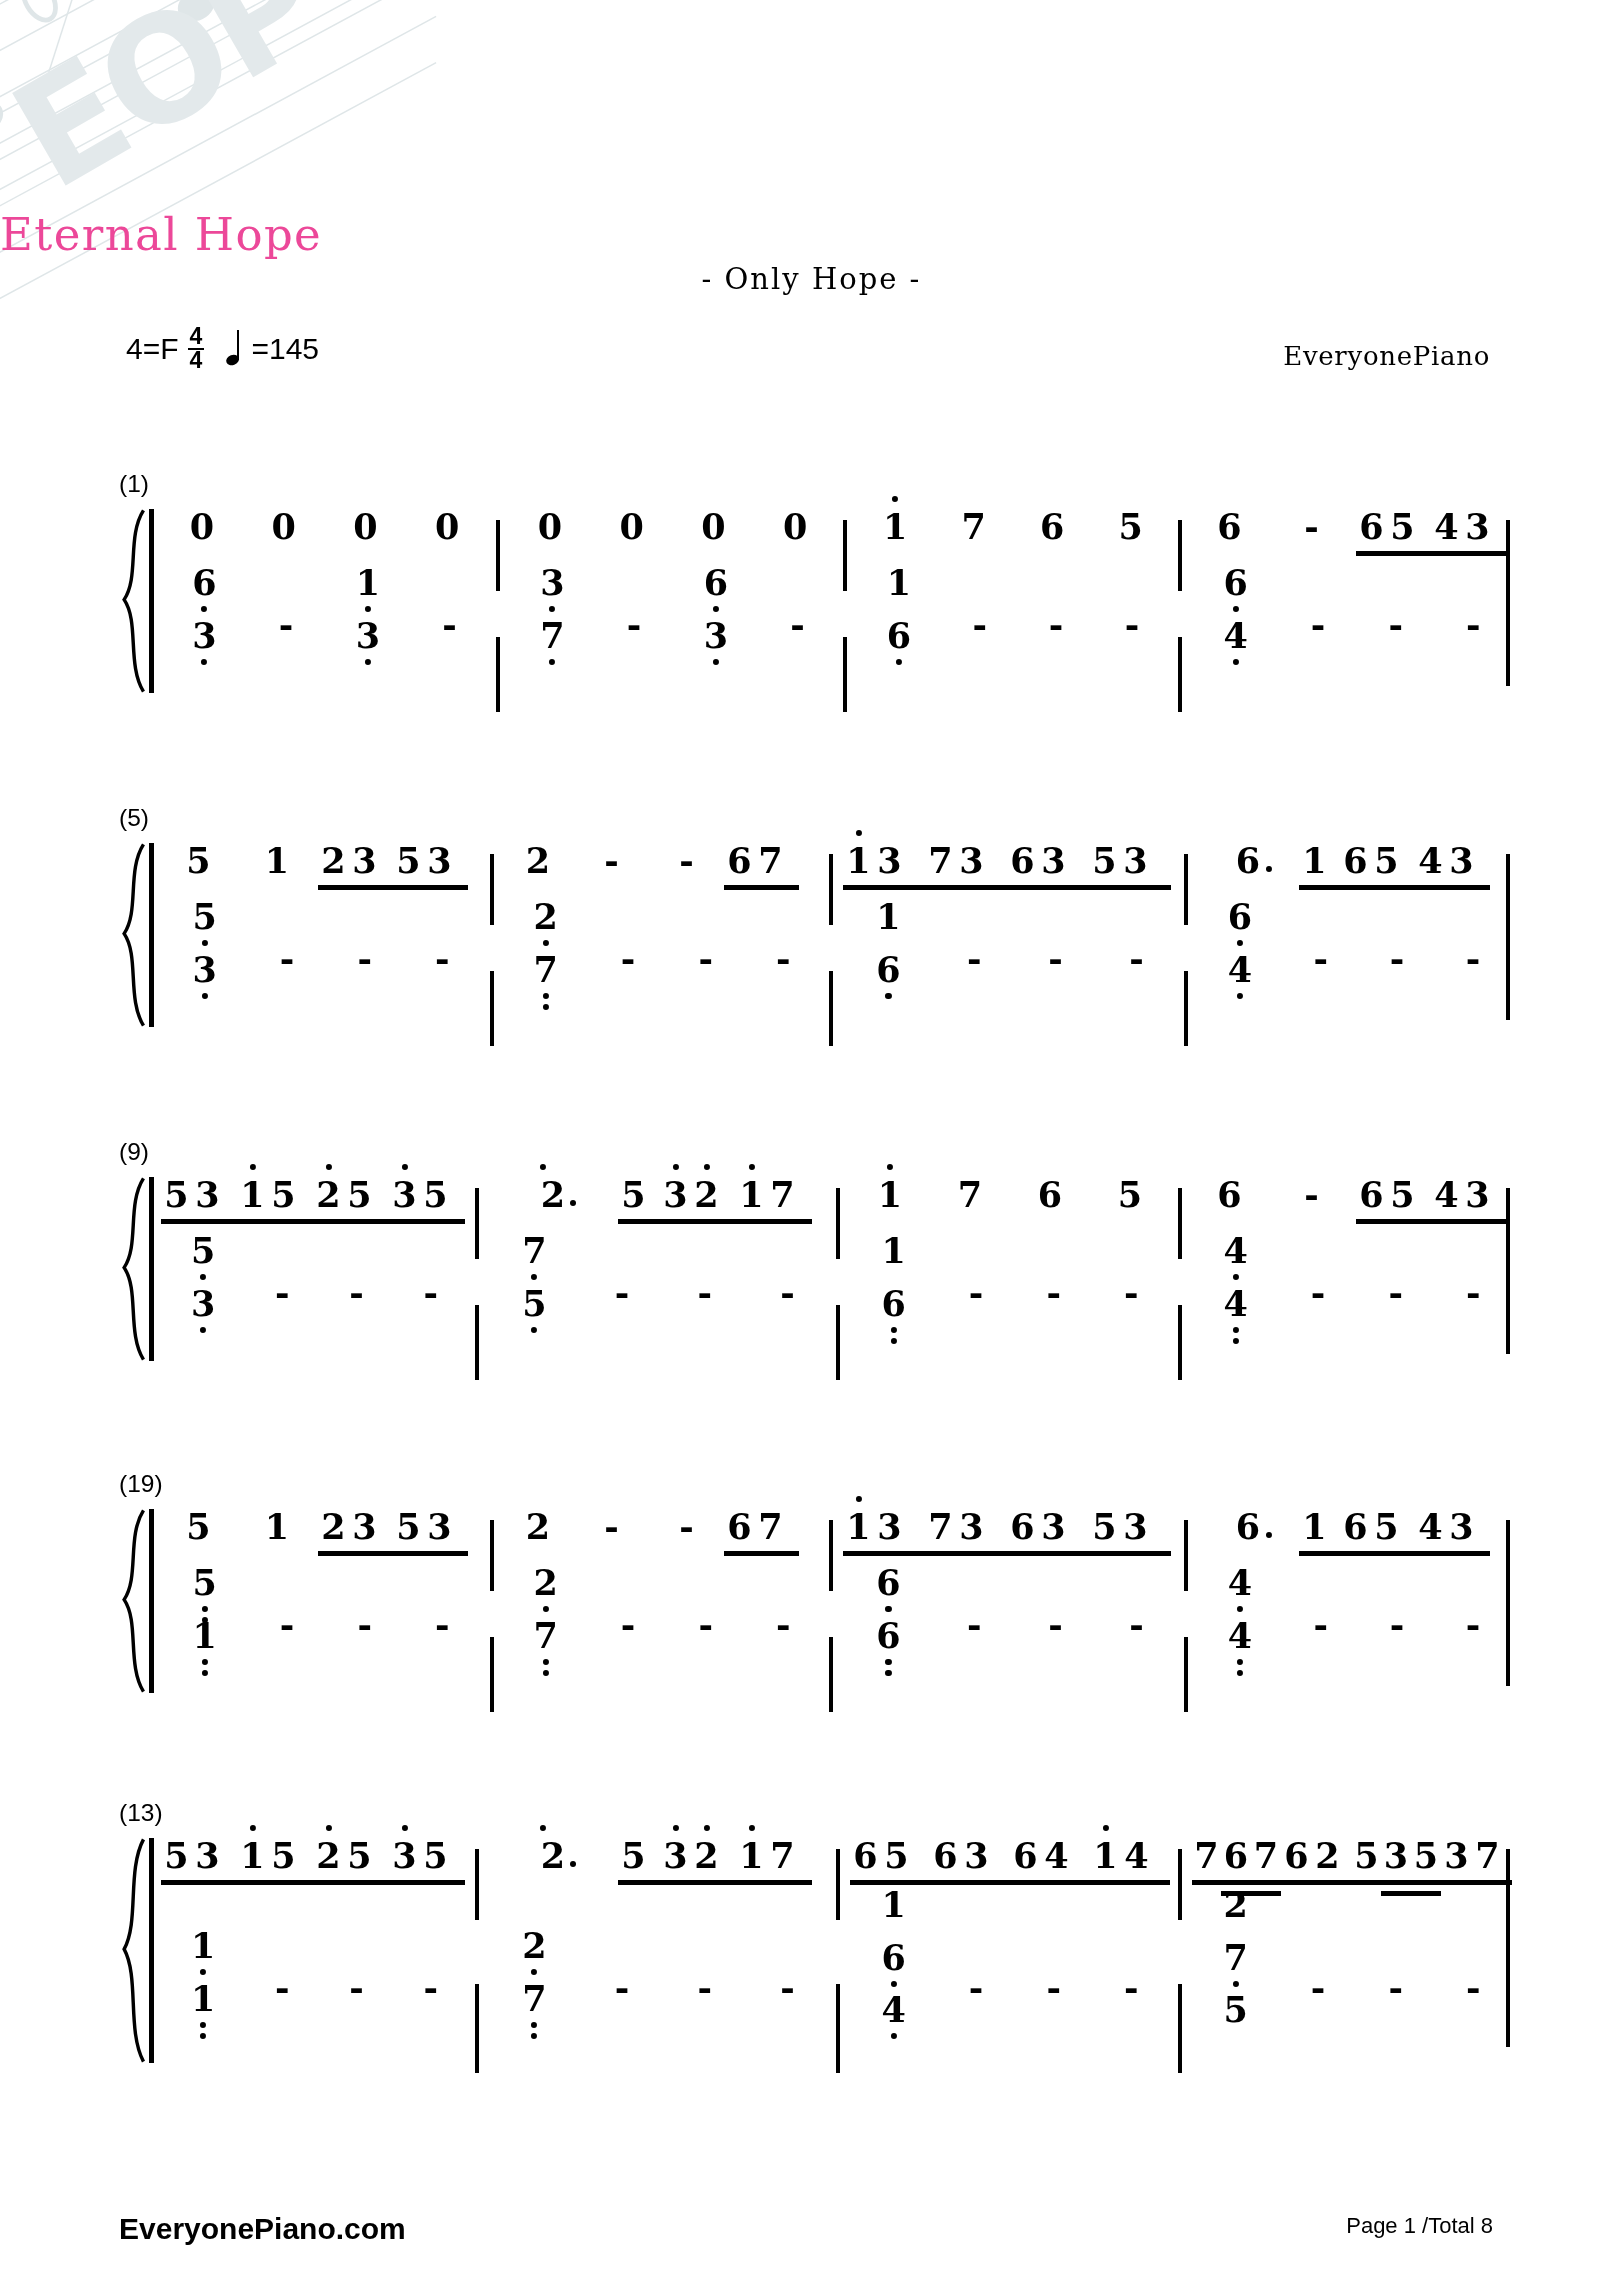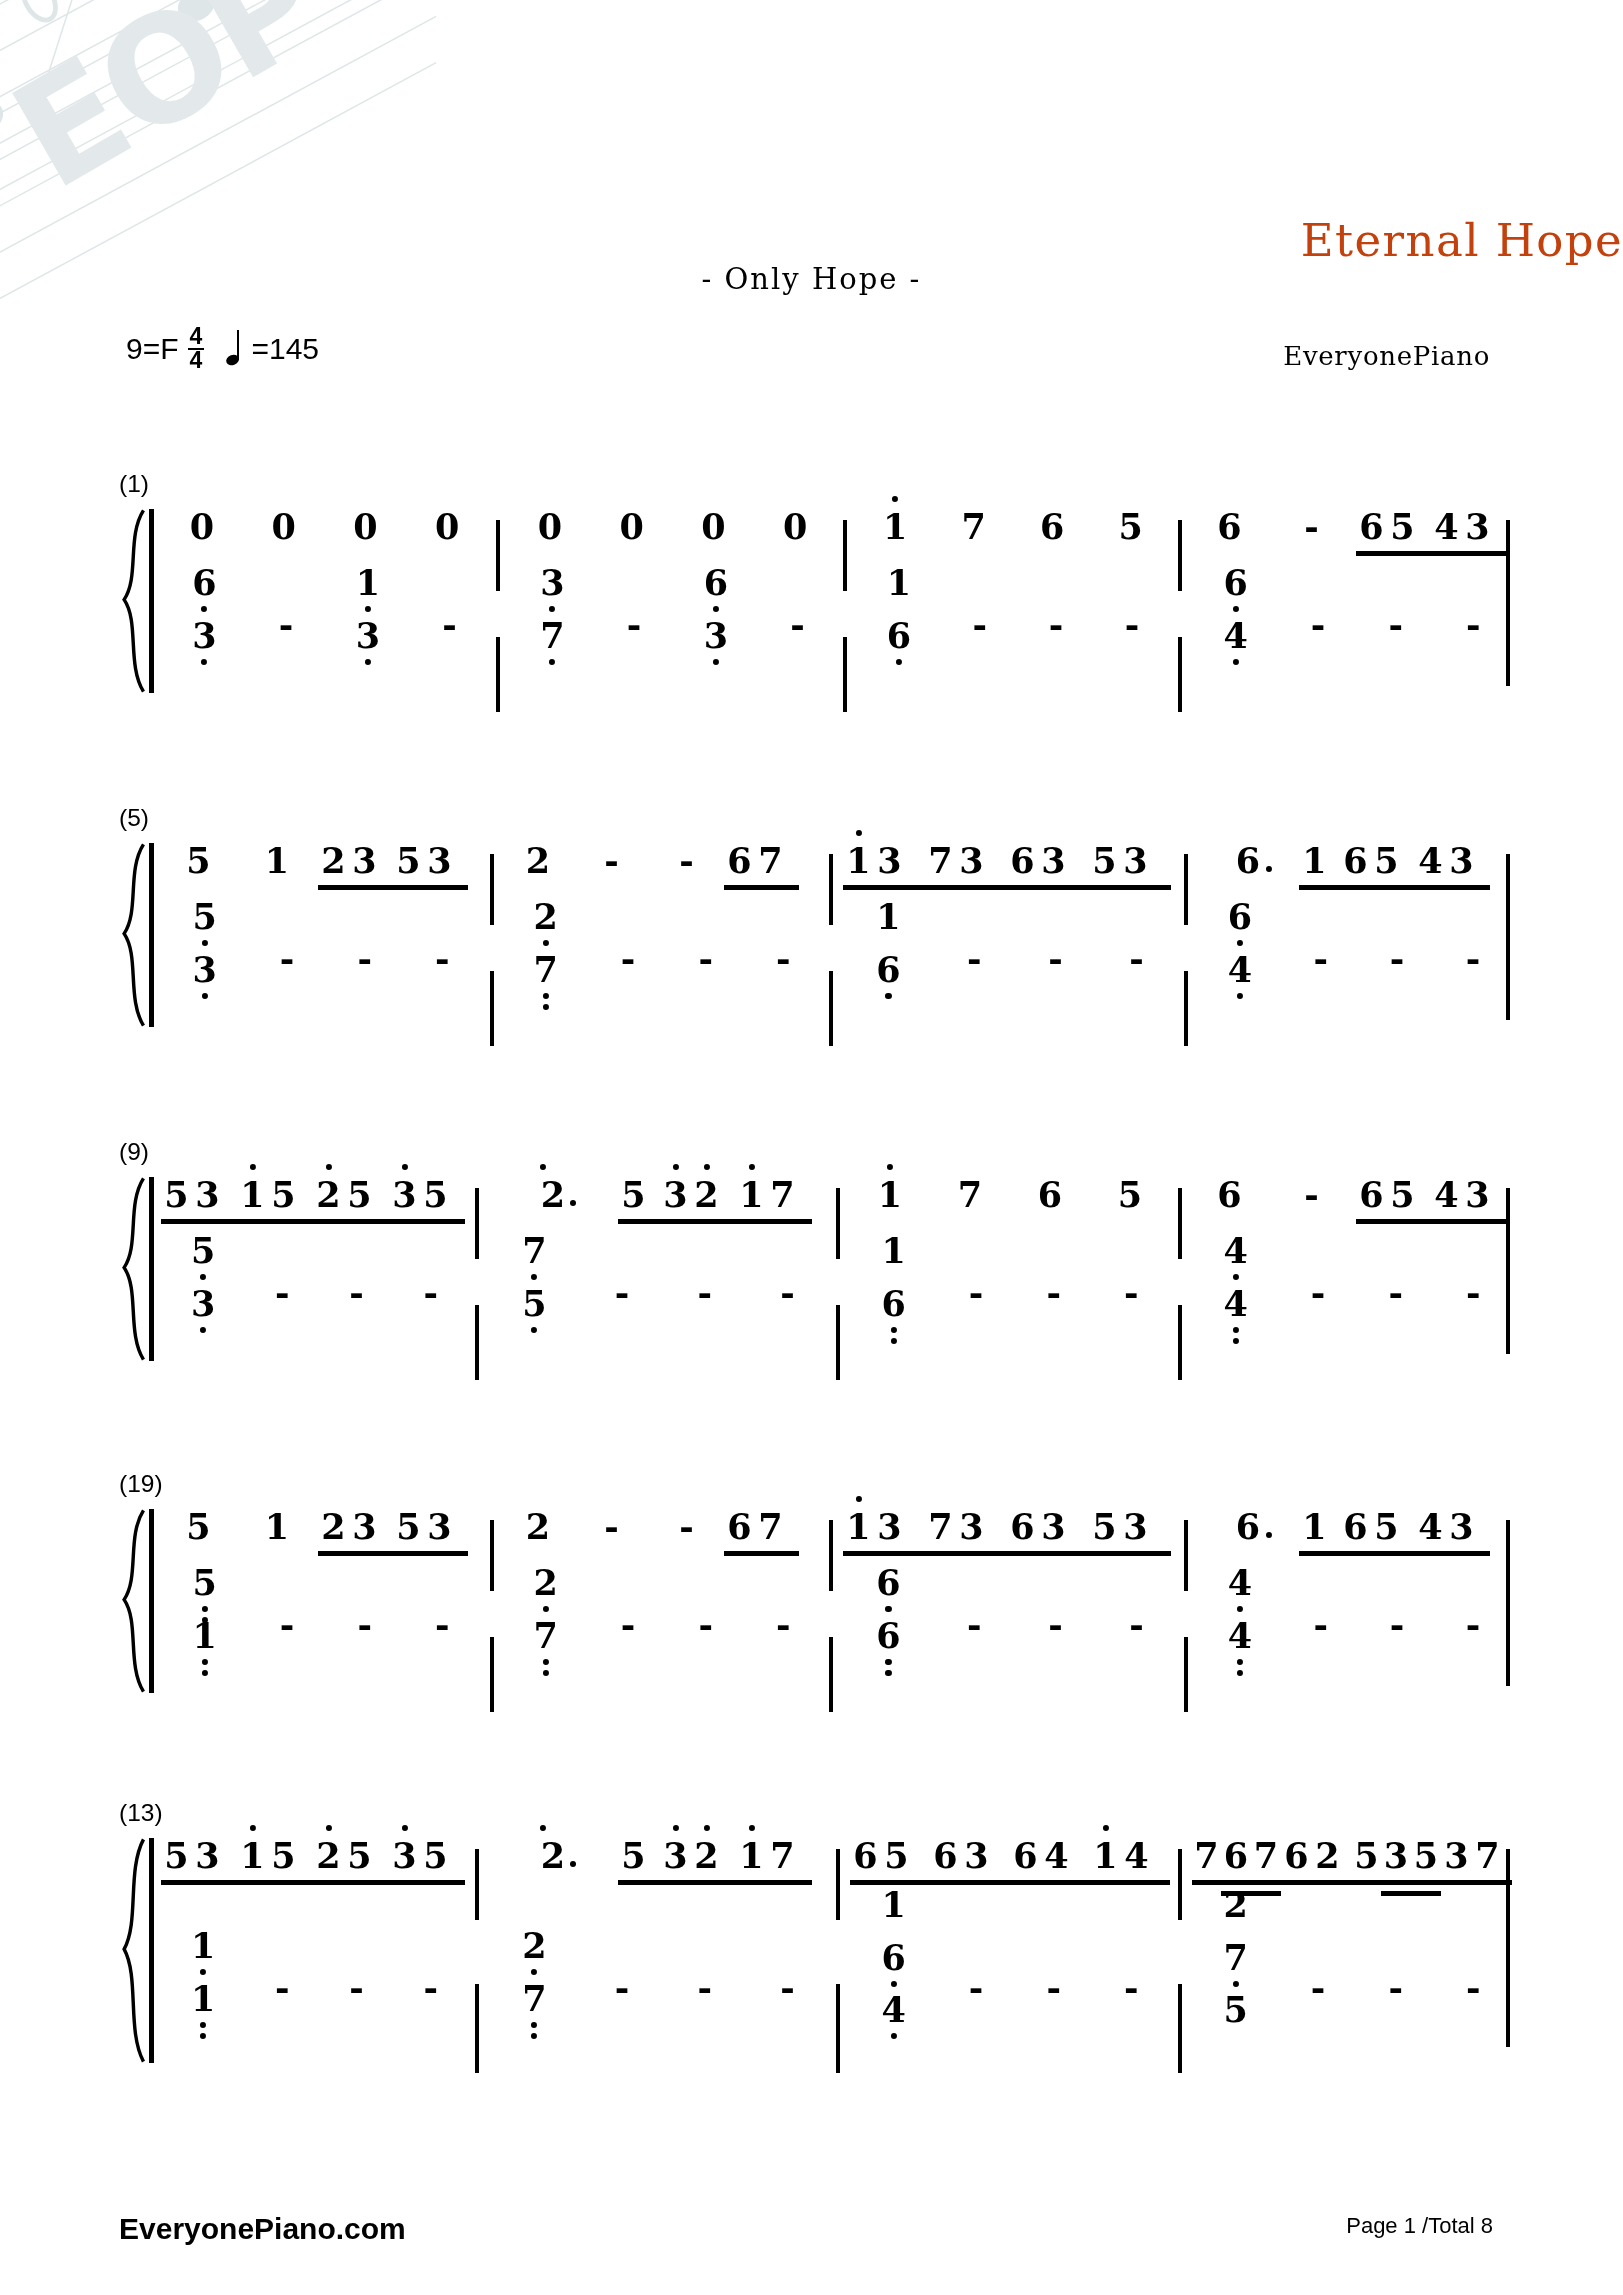--- a/index.html
+++ b/index.html
@@ -16,24 +16,24 @@
     position:absolute; left:-41px; top:-82px;
     width:518px; height:423px;
     transform: rotate(0deg);
     pointer-events:none;
     opacity:1;
   }
   #watermark svg { width:100%; height:100%; display:block; }
 
   
   .title {
-    position:absolute; top:214px; left:0; width:1623px;
-    text-align:right;
+    position:absolute; top:208px; left:0; width:1623px;
+    text-align:left;
     font-family:"DejaVu Serif", serif;
-    font-size:45px; letter-spacing:1.4px; color:#c2410c;
+    font-size:45px; letter-spacing:1.4px; color:#ec4899;
   }
   .subtitle {
     position:absolute; top:262px; left:0; width:1623px;
     text-align:center;
     font-family:"DejaVu Serif", serif;
     font-size:29px; letter-spacing:2px; color:#000;
   }
   .keytempo {
     position:absolute; top:326px; left:126px;
     font-family:"Liberation Sans", sans-serif;
@@ -164,21 +164,21 @@
     <g transform="rotate(-30 300 240)" fill="#e3e9eb">
       <text x="80" y="300" font-family="DejaVu Sans, sans-serif" font-size="215" font-weight="bold" letter-spacing="-6">EOP</text>
     </g>
   </svg>
 </div>
 
 <div class="title">Eternal Hope</div>
 <div class="subtitle">- Only Hope -</div>
 
 <div class="keytempo">
-  <span>9=F</span>
+  <span>4=F</span>
   <span class="frac">
     <span class="num">4</span>
     <span class="den">4</span>
   </span>
   <span class="qnote">
     <span class="head"></span>
       <span class="stem"></span>
   </span>
   <span>=145</span>
 </div>

